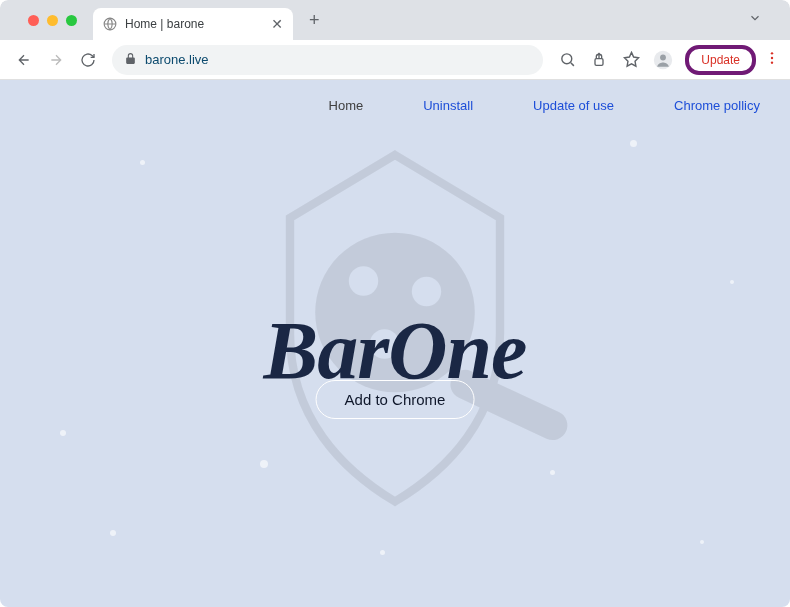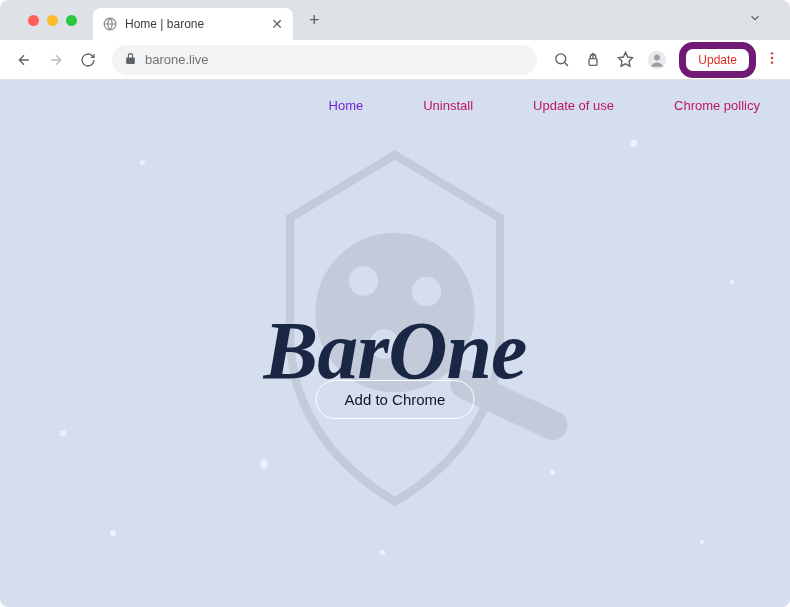--- a/index.html
+++ b/index.html
@@ -64,28 +64,28 @@
       height: 30px;
       background: #f1f3f4;
       border-radius: 15px;
       display: flex;
       align-items: center;
       padding: 0 12px;
       gap: 8px;
       margin: 0 6px;
     }
     .lock-icon { color: #5f6368; }
-    .url-text { font-size: 13px; color: #737373; }
+    .url-text { font-size: 13px; color: #0c4a6e; }
     .toolbar-icon {
       width: 28px; height: 28px;
       display: flex; align-items: center; justify-content: center;
       color: #5f6368; cursor: pointer;
     }
     .update-btn {
-      border: 7px solid #701a75;
+      border: 4px solid #701a75;
       color: #d93025;
       background: #fff;
       border-radius: 14px;
       padding: 4px 12px;
       font-size: 12px;
       cursor: pointer;
       margin-left: 4px;
     }
     .menu-dots { color: #d93025; margin-left: 4px; cursor: pointer; }
     .content {
@@ -113,22 +113,22 @@
       letter-spacing: -2px;
     }
     .site-nav {
       position: absolute;
       top: 18px;
       right: 30px;
       display: flex;
       gap: 60px;
       font-size: 13px;
     }
-    .site-nav-item { color: #be185d; cursor: pointer; }
-    .site-nav-item.active { color: #6d28d9; }
+    .site-nav-item { color: #1d4ed8; cursor: pointer; }
+    .site-nav-item.active { color: #404040; }
     .hero-logo {
       position: absolute;
       left: 50%; top: 200px;
       transform: translateX(-50%);
       font-family: "Brush Script MT", cursive;
       font-size: 82px;
       font-weight: bold;
       font-style: italic;
       color: #1a2744;
       letter-spacing: -1px;

